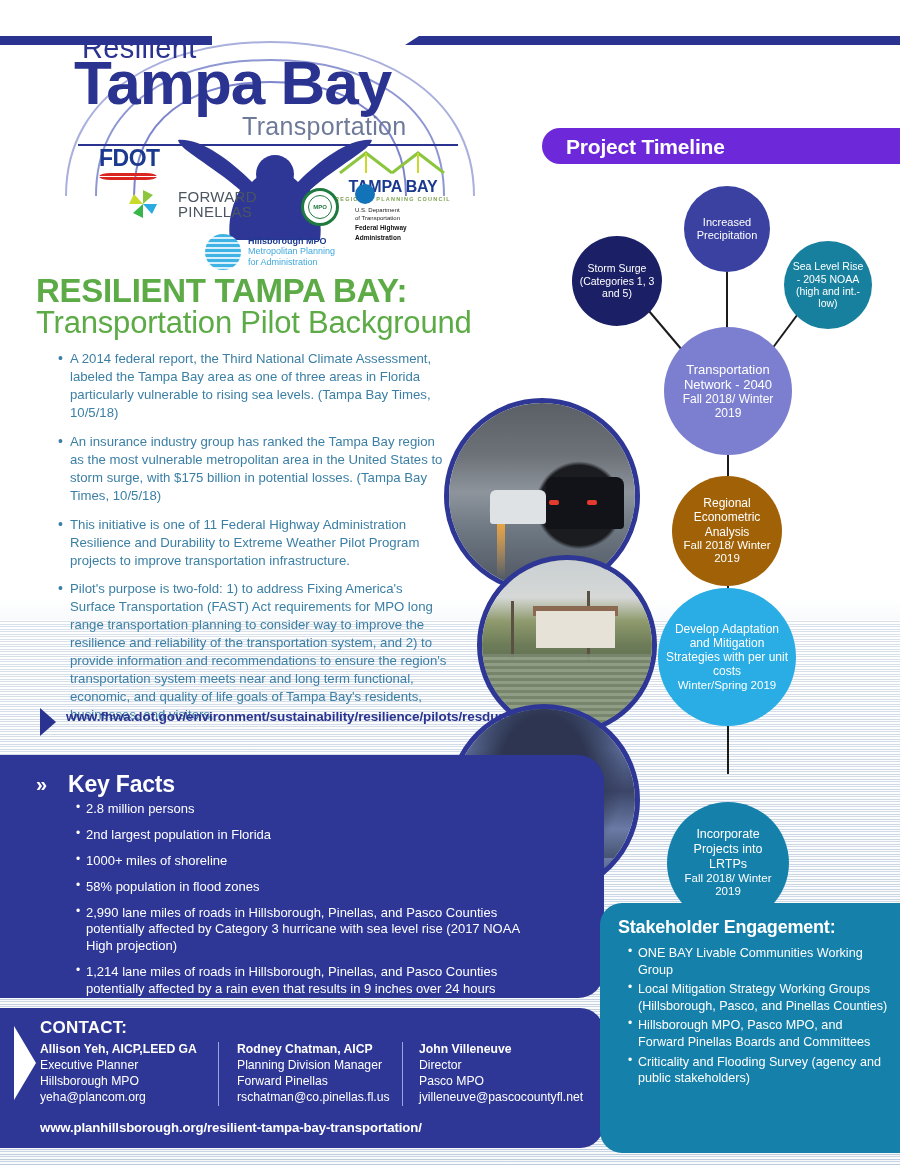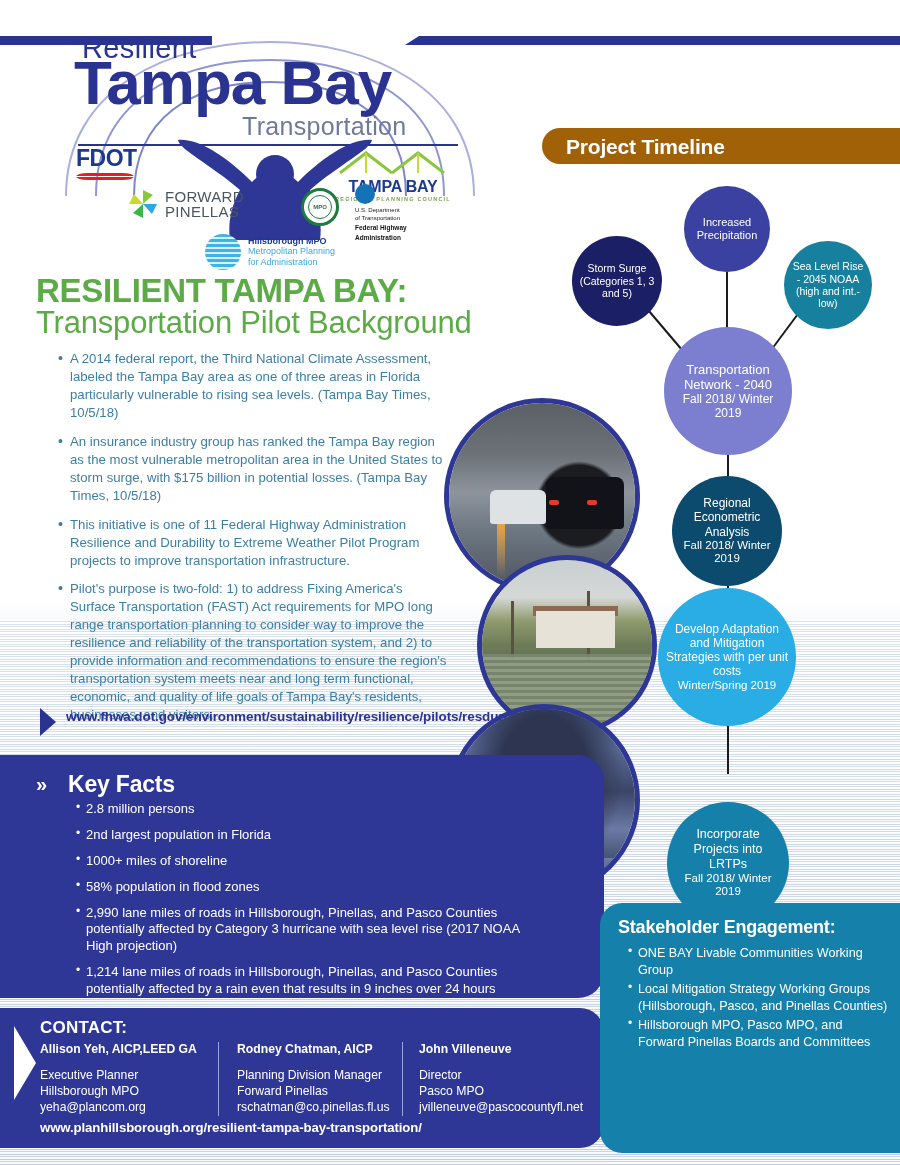--- a/index.html
+++ b/index.html
@@ -71,26 +71,26 @@
   }
   .kw-arc {
     position: absolute; left: 0; top: 20px; width: 420px; height: 160px;
     overflow: hidden; pointer-events: none;
   }
   .kw-figure { position: absolute; left: 110px; top: 112px; width: 210px; height: 110px; }
 
   
   .logos { position: absolute; left: 55px; top: 140px; width: 420px; height: 135px; z-index: 7; }
   .lg { position: absolute; }
-  .fdot { left: 21px; top: 5px; }
+  .fdot { left: 44px; top: 5px; }
   .fdot .t { font-size: 23px; font-weight: 800; color: #1b3a8f; letter-spacing: -0.5px; }
   .fdot .swoosh { width: 58px; height: 7px; margin-top: 1px;
       background: linear-gradient(to bottom,#d9241f 0 3px, transparent 3px 4px, #d9241f 4px 6px);
       border-radius: 40%/100%; }
-  .fwp { left: 72px; top: 48px; display: flex; align-items: center; gap: 6px; }
+  .fwp { left: 72px; top: 48px; display: flex; align-items: center; gap: 19px; }
   .fwp .mark { width: 32px; height: 32px; position: relative; }
   .fwp .t { font-size: 15px; color: #4c5660; line-height: 1.0; letter-spacing: 0.3px; }
   .tbrpc { left: 278px; top: 8px; text-align: center; width: 120px; }
   .tbrpc .t { font-size: 16px; font-weight: 800; color: #1b3a8f; letter-spacing: -0.2px; }
   .tbrpc .s { font-size: 5.5px; font-weight: 700; color: #7fa04f; letter-spacing: 1.2px; }
   .pasco { left: 246px; top: 48px; width: 38px; height: 38px;
       border-radius: 50%; border: 3px solid #1f7a3f; background: #fff; }
   .pasco .inner { position: absolute; inset: 4px; border-radius: 50%; border: 1.5px solid #1f7a3f;
       display:flex; align-items:center; justify-content:center; font-size:6px; color:#1f7a3f; font-weight:700;}
   .fhwa { left: 300px; top: 44px; width: 92px; }
@@ -170,21 +170,21 @@
     font-size: 17px; font-weight: 800; color: #fff; letter-spacing: 0.2px;
   }
   .contact-cols {
     position: absolute; left: 40px; top: 34px; width: 548px;
     display: flex;
   }
   .ccol { padding-right: 8px; }
   .ccol.c0 { width: 178px; }
   .ccol.c1 { width: 184px; border-left: 1px solid #9aa4dd; padding-left: 18px; }
   .ccol.c2 { width: 186px; border-left: 1px solid #9aa4dd; padding-left: 16px; }
-  .ccol .nm { font-size: 12.2px; font-weight: 800; color: #fff; margin-bottom: 11px; }
+  .ccol .nm { font-size: 12.2px; font-weight: 800; color: #fff; margin-bottom: 1px; }
   .ccol .ln { font-size: 12.2px; color: #fff; line-height: 1.33; }
   .contact .c-url {
     position: absolute; left: 40px; top: 112px;
     font-size: 13.2px; font-weight: 800; color: #fff; letter-spacing: -0.1px;
   }
 
   
   .photo {
     position: absolute; border-radius: 50%; border: 5px solid #2e3795;
     z-index: 9; overflow: hidden;
@@ -227,21 +227,21 @@
   .ph-storm .bolt { position:absolute; left:57%; top:40%; width:3px; height:42%;
       background:#eef2ff; transform: rotate(6deg); box-shadow: 0 0 7px #cfe0ff; }
   .ph-storm .pier { position:absolute; left:6%; bottom:14%; width:74%; height:14%;
       background: repeating-linear-gradient(to right, #e8a43a 0 3px, rgba(232,164,58,0.18) 3px 8px); }
   .ph-storm .piersea { position:absolute; left:0; bottom:0; width:100%; height:18%;
       background: linear-gradient(to bottom, #6b7ba6, #3a4566); }
 
   
   .pt-header {
     position: absolute; left: 542px; top: 128px; width: 358px; height: 36px;
-    background: #a16207; border-top-left-radius: 18px; border-bottom-left-radius: 18px;
+    background: #6d28d9; border-top-left-radius: 18px; border-bottom-left-radius: 18px;
     z-index: 10;
   }
   .pt-header span {
     position: absolute; left: 24px; top: 7px; font-size: 21px; font-weight: 700; color: #fff;
     letter-spacing: -0.2px;
   }
 
   .tl-svg { position: absolute; left: 540px; top: 175px; width: 360px; height: 730px; z-index: 8; }
 
   .tl-node {
@@ -250,21 +250,21 @@
     color: #ffffff; line-height: 1.18;
   }
   .tl-node .lbl { padding: 0 6px; }
   .tl-node .sub { display: block; }
 
   .n-storm  { left: 572px; top: 236px;  width: 90px;  height: 90px;  background: #1b1f66; font-size: 10.5px; }
   .n-precip { left: 684px; top: 186px;  width: 86px;  height: 86px;  background: #3a41a0; font-size: 11px; }
   .n-slr    { left: 784px; top: 241px;  width: 88px;  height: 88px;  background: #17809e; font-size: 10.5px; }
   .n-net    { left: 664px; top: 327px;  width: 128px; height: 128px; background: #7c7fcf; font-size: 13px; }
   .n-net .sub { font-size: 12px; }
-  .n-econ   { left: 672px; top: 476px;  width: 110px; height: 110px; background: #0c4a6e; font-size: 12px; }
+  .n-econ   { left: 672px; top: 476px;  width: 110px; height: 110px; background: #a16207; font-size: 12px; }
   .n-econ .sub { font-size: 11.5px; }
   .n-adapt  { left: 658px; top: 588px;  width: 138px; height: 138px; background: #29ade4; font-size: 12px; }
   .n-adapt .sub { font-size: 11.5px; }
   .n-lrtp   { left: 667px; top: 802px;  width: 122px; height: 122px; background: #1581ab; font-size: 12.5px; }
   .n-lrtp .sub { font-size: 11.5px; }
 
   
   .stake {
     position: absolute; left: 600px; top: 903px; width: 300px; height: 250px;
     background: #1580aa; border-top-left-radius: 22px; border-bottom-left-radius: 22px;
@@ -463,20 +463,21 @@
       <li>1,214 lane miles of roads in Hillsborough, Pinellas, and Pasco Counties potentially affected by a rain even that results in 9 inches over 24 hours</li>
     </ul>
   </div>
 
   <div class="stake">
     <div class="s-title">Stakeholder Engagement:</div>
     <ul class="stake-list">
       <li>ONE BAY Livable Communities Working Group</li>
       <li>Local Mitigation Strategy Working Groups (Hillsborough, Pasco, and Pinellas Counties)</li>
       <li>Hillsborough MPO, Pasco MPO, and Forward Pinellas Boards and Committees</li>
+      <li>Criticality and Flooding Survey (agency and public stakeholders)</li>
     </ul>
   </div>
 
   <div class="contact">
     <div class="c-title">CONTACT:</div>
     <div class="contact-cols">
       <div class="ccol c0">
         <div class="nm">Allison Yeh, AICP,LEED GA</div>
         <div class="ln">Executive Planner</div>
         <div class="ln">Hillsborough MPO</div>

